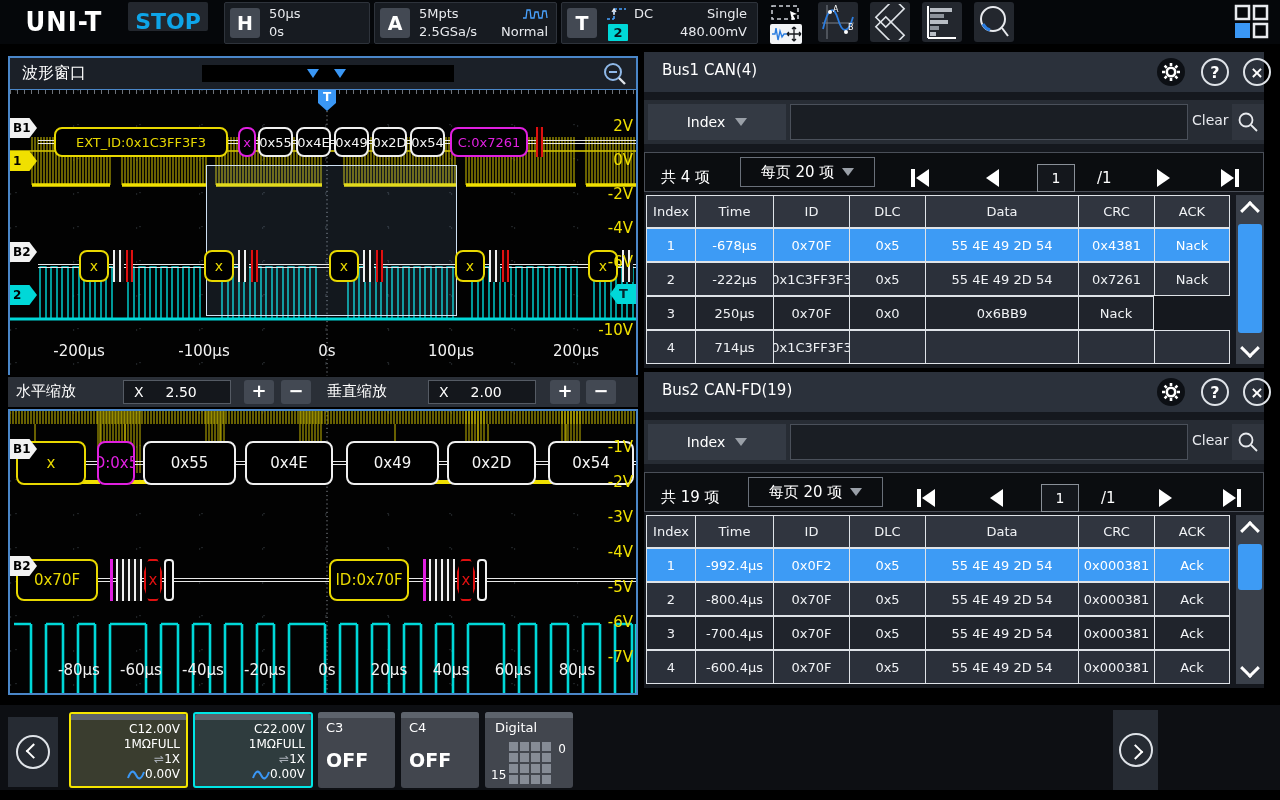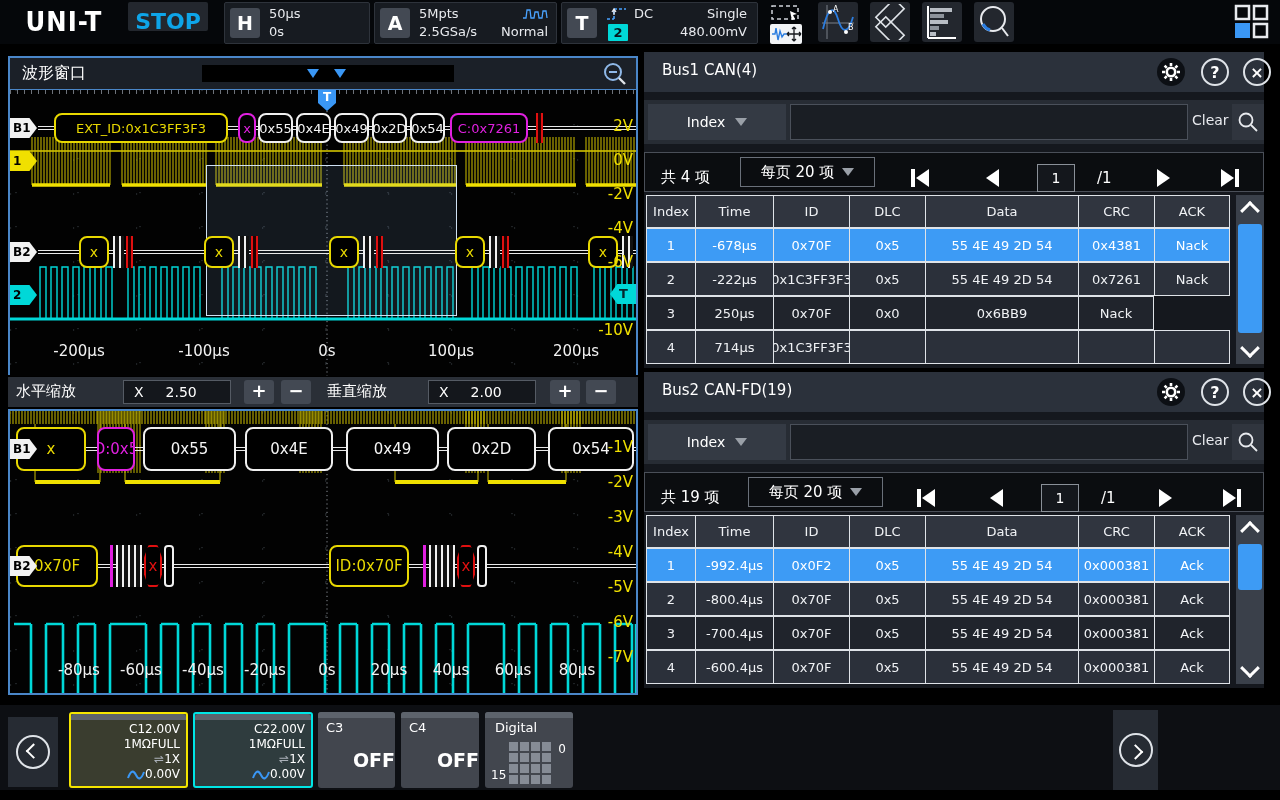--- a/index.html
+++ b/index.html
@@ -35,21 +35,21 @@
   .flag{position:absolute;width:27px;height:20px;font-size:12px;font-weight:bold;color:#000;
     text-align:left;line-height:20px;padding-left:3px;box-sizing:border-box;
     clip-path:polygon(0 0,72% 0,100% 50%,72% 100%,0 100%);}
   .f-w{background:#f2f2f2}.f-y{background:#f0e000}.f-c{background:#00d8d8}
   .tright{position:absolute;width:26px;height:20px;background:#00d8d8;color:#05262c;font-weight:bold;
     font-size:13px;line-height:20px;padding-left:9px;box-sizing:border-box;
     clip-path:polygon(28% 0,100% 0,100% 100%,28% 100%,0 50%);}
   .ttop{position:absolute;width:18px;height:21px;background:#3a97f5;color:#fff;font-weight:bold;
     font-size:12px;text-align:center;line-height:15px;
     clip-path:polygon(0 0,100% 0,100% 62%,50% 100%,0 62%);}
-  .decoderow{position:absolute;left:0;width:626px;}
+  .decoderow{position:absolute;left:0;width:626px;margin-top:14px;}
   .decoderow::before{content:"";position:absolute;left:28px;right:0;top:calc(50% - 2px);height:2px;
     border-top:1px solid #e8e8e8;border-bottom:1px solid #e8e8e8;}
   .dbx{position:absolute;box-sizing:border-box;background:#000;border-radius:8px;display:flex;
     align-items:center;justify-content:center;white-space:nowrap;overflow:hidden;}
   .c-y{border:2px solid #e8d800;color:#e8d800;}
   .c-m{border:2px solid #e020e0;color:#e020e0;}
   .c-w{border:2px solid #f0f0f0;color:#f5f5f5;}
   .c-r{border:2px solid #e01010;color:#e01010;border-radius:6px;
     clip-path:polygon(25% 0,75% 0,100% 30%,100% 70%,75% 100%,25% 100%,0 70%,0 30%);}
   .c-mbar{width:3px;background:#e020e0;border-radius:0;}
@@ -117,21 +117,21 @@
   .circ .chv{width:9px;height:9px;border-width:2px;}
   .chv.lf{transform:rotate(-45deg) translate(1px,-1px);}
   .chv.rt{transform:rotate(135deg) translate(1px,-1px);}
   .card{position:absolute;top:7px;height:76px;background:#42464e;border-radius:3px;box-sizing:border-box;}
   .card .handle{position:absolute;left:0;top:0;right:0;height:6px;background:#5d636c;border-radius:3px 3px 0 0;}
   .chan{border:2px solid;padding:8px 6px 4px 6px;color:#fff;font-size:12px;display:flex;
     flex-direction:column;justify-content:space-between;}
   .chan .r{display:flex;justify-content:flex-end;align-items:center;line-height:15px;}
   .offcard{color:#fff;padding:8px 0 4px 8px;box-sizing:border-box;}
   .offcard .cn{font-size:13px;}
-  .offcard .st{font-size:19px;font-weight:bold;text-align:right;margin-top:14px;}
+  .offcard .st{font-size:19px;font-weight:bold;text-align:left;margin-top:14px;}
   .digi{color:#fff;padding:8px 8px 4px 10px;}
   .digi .cn{font-size:13px;}
   .dgrid{position:absolute;left:24px;top:30px;display:grid;grid-template-columns:repeat(4,9px);
     grid-auto-rows:9px;gap:2px;}
   .dgrid span{background:#868c96;}
   .dnum{position:absolute;color:#fff;font-size:12px;}
   .clockpanel{position:absolute;left:1173px;top:10px;width:94px;height:75px;background:#262a31;
     color:#fff;text-align:right;padding:4px 8px;box-sizing:border-box;}
   .clockpanel .tm{font-size:16px;margin-top:26px;}
   .clockpanel .dt{font-size:14px;}

